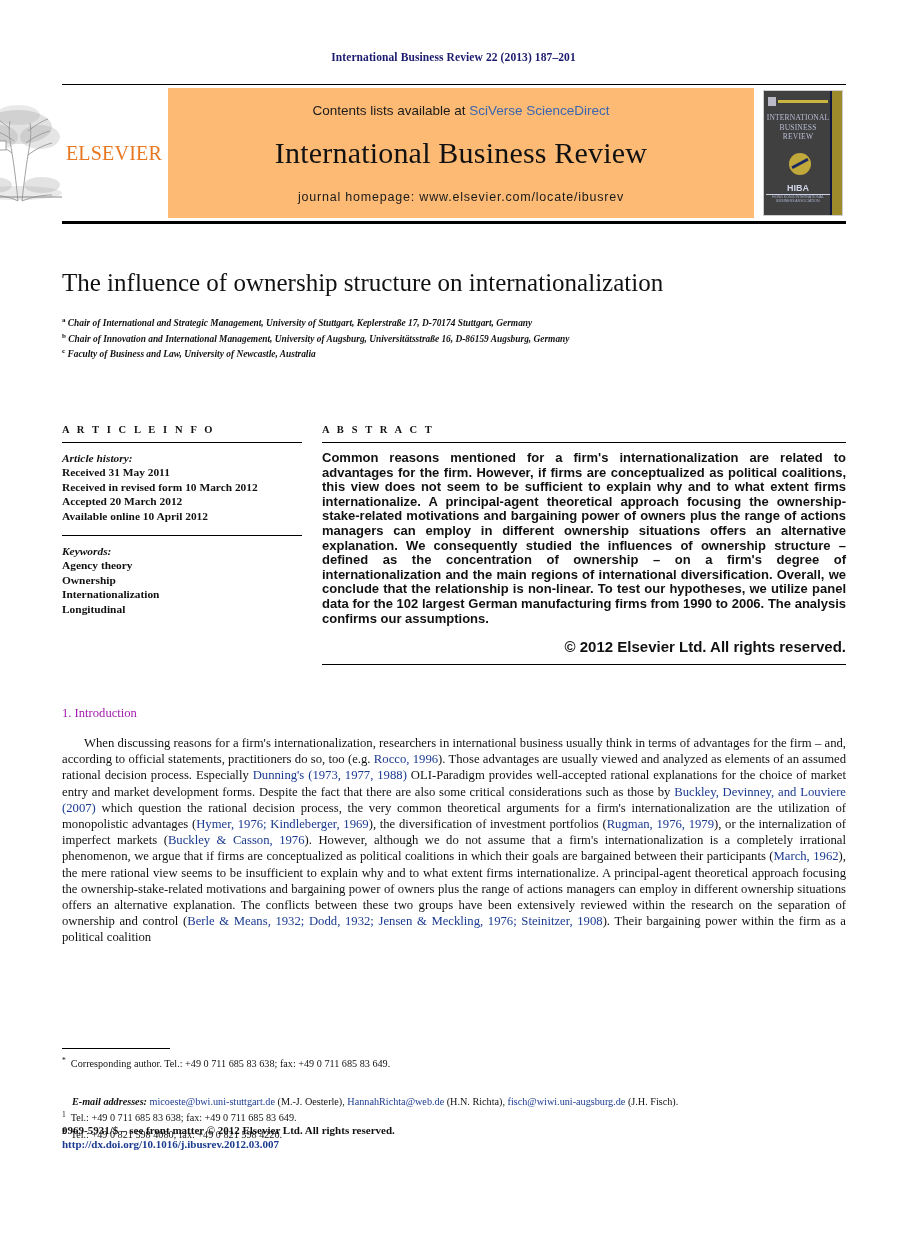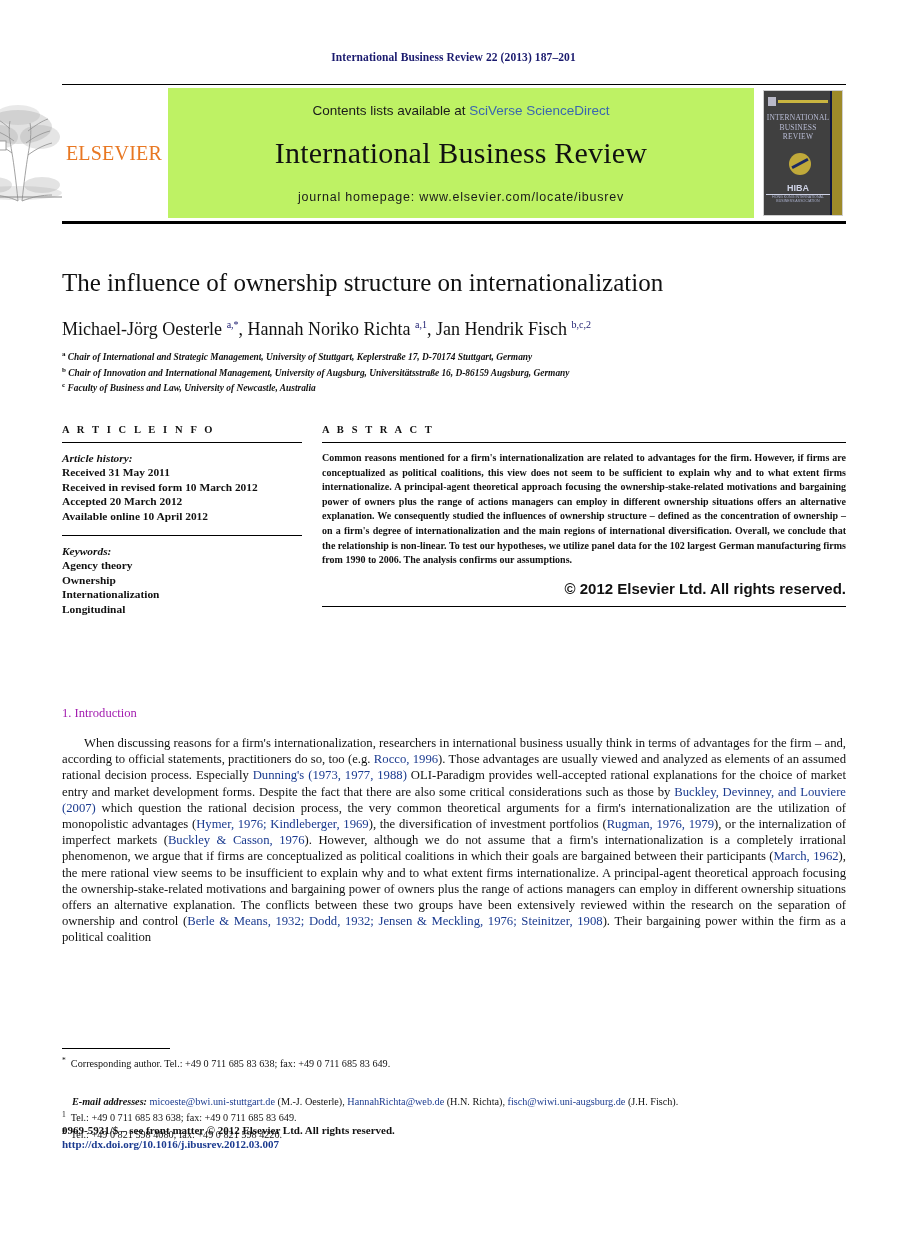--- a/index.html
+++ b/index.html
@@ -66,21 +66,21 @@
     font-family: "Liberation Serif", serif;
     font-size: 20px;
     letter-spacing: 0.2px;
     color: #E87722;
     line-height: 1;
     margin-top: 1px;
     font-weight: 400;
   }
   .journal-band {
     flex: 1;
-    background: #bef264;
+    background: #fdba74;
     display: flex;
     flex-direction: column;
     align-items: center;
     justify-content: center;
     margin-left: 6px;
     margin-right: 6px;
   }
   .contents-line {
     font-family: "Liberation Sans", sans-serif;
     font-size: 13.5px;
@@ -243,22 +243,22 @@
   .hr-thin2 { border-top: 1.3px solid #000; margin: 12px 0 8px 0; }
   .meta {
     font-family: "Liberation Serif", serif;
     font-size: 11.4px;
     line-height: 14.4px;
     font-weight: bold;
     color: #111;
   }
   .meta .it { font-style: italic; }
   .abstract-text {
-    font-family: Liberation Serif, serif;
-    font-size: 10px;
+    font-family: Liberation Sans, sans-serif;
+    font-size: 13px;
     line-height: 14.6px;
     font-weight: bold;
     text-align: justify;
     color: #111;
     margin: 0;
   }
   .copyline {
     font-family: Liberation Sans, sans-serif;
     font-size: 15px;
     font-weight: bold;
@@ -393,21 +393,20 @@
           <div class="cover-sub">HONG KONG INTERNATIONAL BUSINESS ASSOCIATION</div>
         </div>
       </div>
 
     </div>
     <div class="rule-thick"></div>
   </div>
 
   <div class="title-block">
     <h1 class="paper-title">The influence of ownership structure on internationalization</h1>
-    <div class="authors">Michael-Jörg Oesterle <sup>a,*</sup>, Hannah Noriko Richta <sup>a,1</sup>, Jan Hendrik Fisch <sup>b,c,2</sup></div>
     <div>
       <p class="affil"><sup>a</sup> <span>Chair of International and Strategic Management, University of Stuttgart, Keplerstraße 17, D-70174 Stuttgart, Germany</span></p>
       <p class="affil"><sup>b</sup> <span>Chair of Innovation and International Management, University of Augsburg, Universitätsstraße 16, D-86159 Augsburg, Germany</span></p>
       <p class="affil"><sup>c</sup> <span>Faculty of Business and Law, University of Newcastle, Australia</span></p>
     </div>
   </div>
 
   <div class="info-area">
 
     <div class="col-info">

